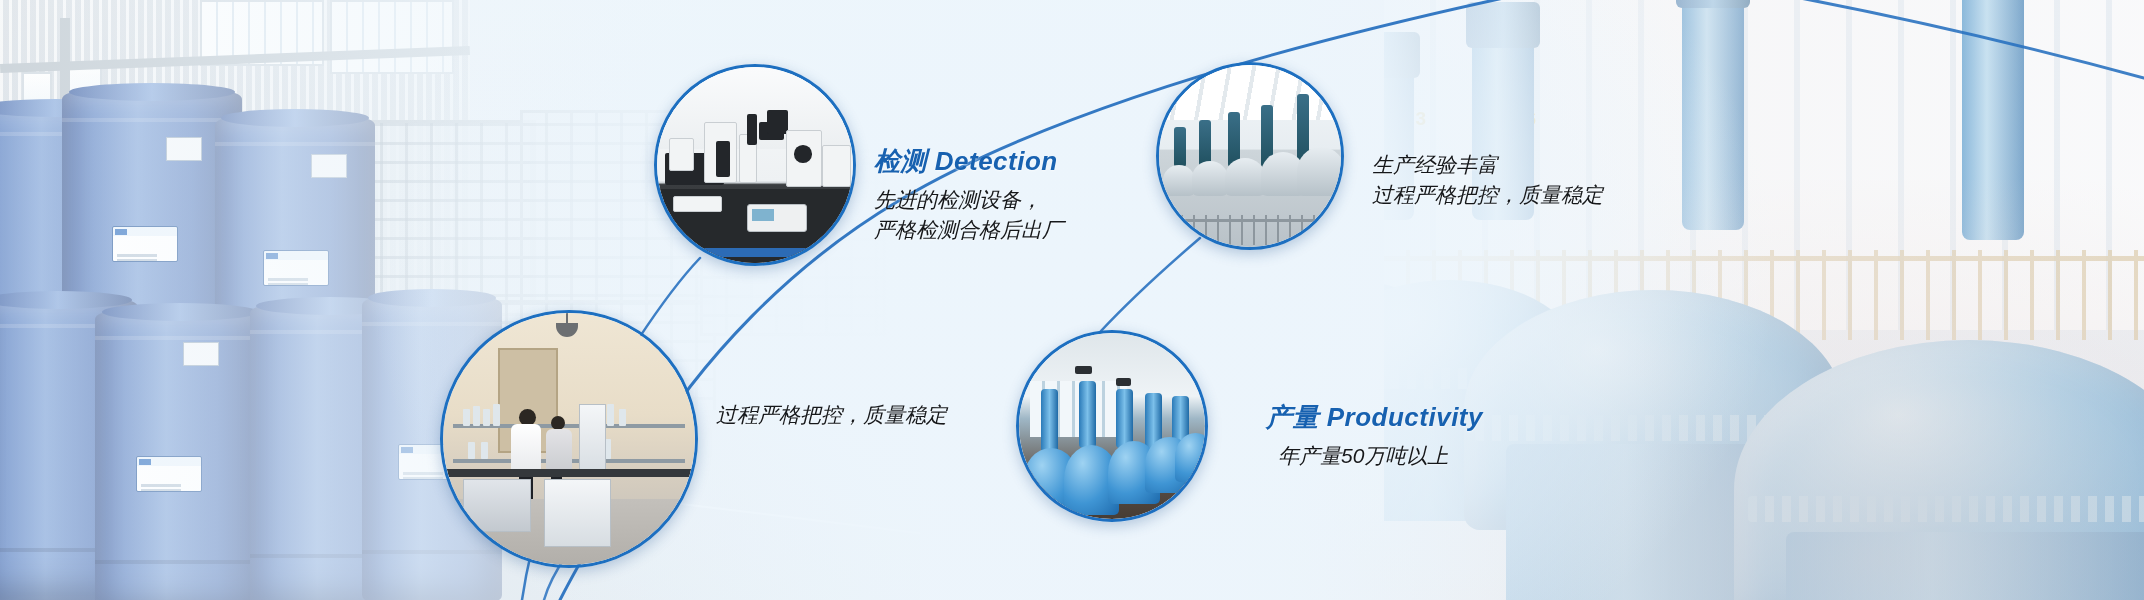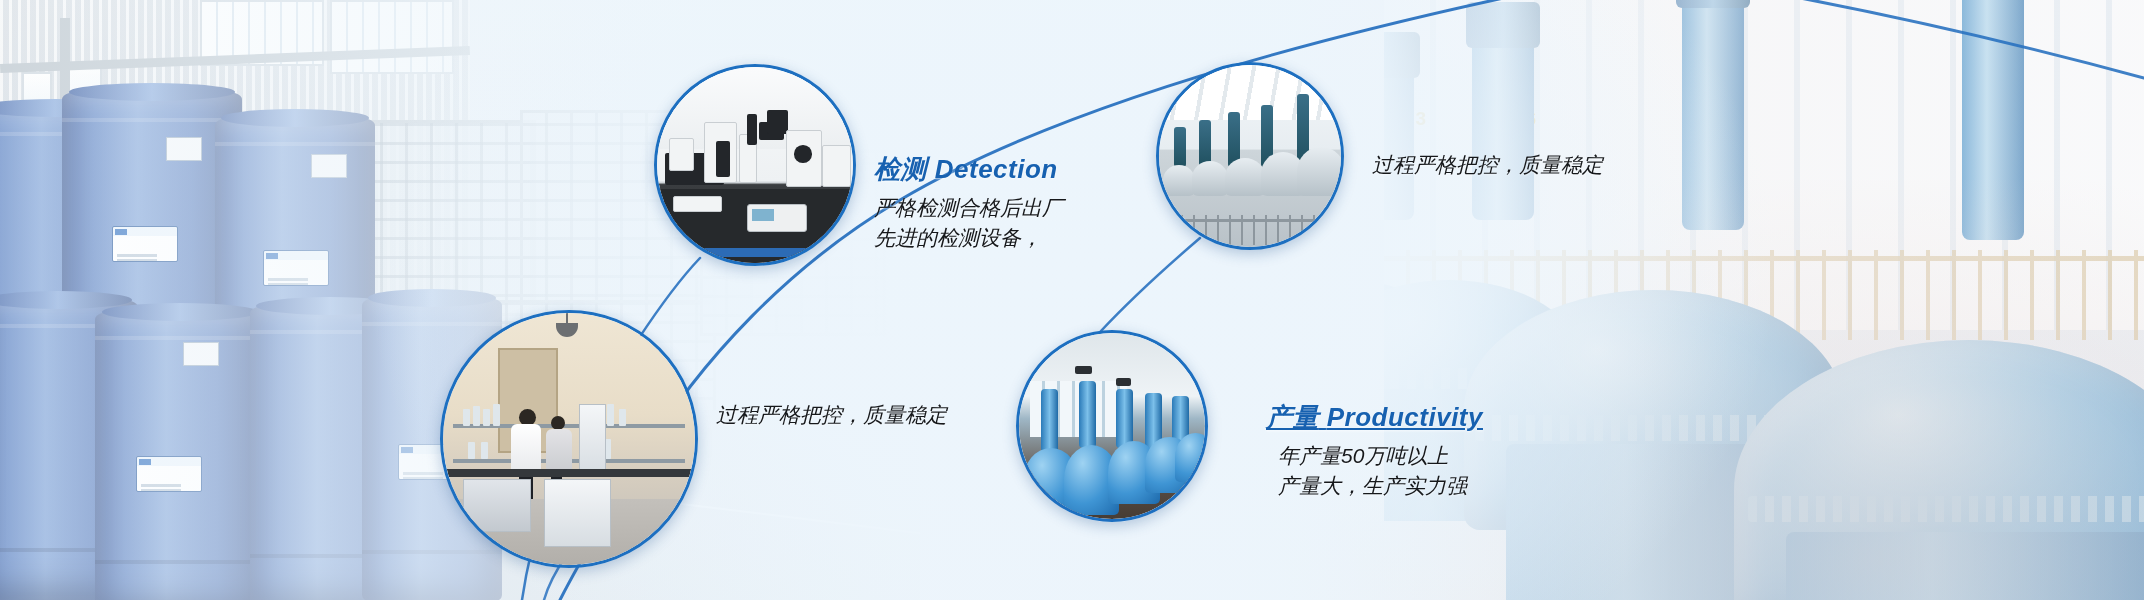--- a/index.html
+++ b/index.html
@@ -165,26 +165,26 @@
   .m4 .rxs{position:absolute;width:17px;border-radius:4px;background:linear-gradient(90deg,#2a7ab8,#7cc0ea,#1f6aa6);}
   .m4 .clamp{position:absolute;height:8px;background:#2b2f33;border-radius:2px;}
 
   
   .block{position:absolute;}
   .t-title{font-size:26px;font-weight:bold;font-style:italic;color:#1761b0;white-space:nowrap;
       letter-spacing:.5px;text-shadow:0 1px 2px rgba(255,255,255,.65);margin:0 0 6px 0;}
   .t-line{font-size:21px;font-style:italic;color:#16181b;white-space:nowrap;line-height:1.42;
       text-shadow:0 1px 2px rgba(255,255,255,.6);}
 
-  .b-detection{left:874px;top:152px;}
+  .b-detection{left:874px;top:144px;}
   .b-produce{left:1372px;top:150px;}
   .b-technology{left:716px;top:400px;}
   .b-productivity{left:1266px;top:400px;text-align:left;}
   .b-productivity .t-line{padding-left:12px;}
-  .b-productivity .t-title{padding-left:0;text-decoration:underline;}
+  .b-productivity .t-title{padding-left:0;}
 </style>
 </head>
 <body>
 
 <div class="banner">
 
   <div class="bg-base"></div>
 
   <div class="left-scene">
     <div class="wall"></div>
@@ -384,34 +384,34 @@
       <div class="rx" style="left:68%;top:56%;width:26%;height:30%;"></div>
       <div class="rx" style="left:84%;top:54%;width:22%;height:26%;"></div>
     </div>
   </div>
 
   <div class="block b-detection">
     <div class="t-title">
       <span>检测</span>
       <span>Detection</span>
     </div>
+    <div class="t-line">先进的检测设备，</div>
     <div class="t-line">严格检测合格后出厂</div>
-    <div class="t-line">先进的检测设备，</div>
   </div>
 
   <div class="block b-produce">
+    <div class="t-line">生产经验丰富</div>
     <div class="t-line">过程严格把控，质量稳定</div>
   </div>
 
   <div class="block b-technology">
     <div class="t-line">过程严格把控，质量稳定</div>
   </div>
 
   <div class="block b-productivity">
     <div class="t-title">
       <span>产量</span>
       <span>Productivity</span>
     </div>
     <div class="t-line">年产量50万吨以上</div>
-    <div class="t-line">产量大，生产实力强</div>
   </div>
 
 </div>
 
 </body></html>

